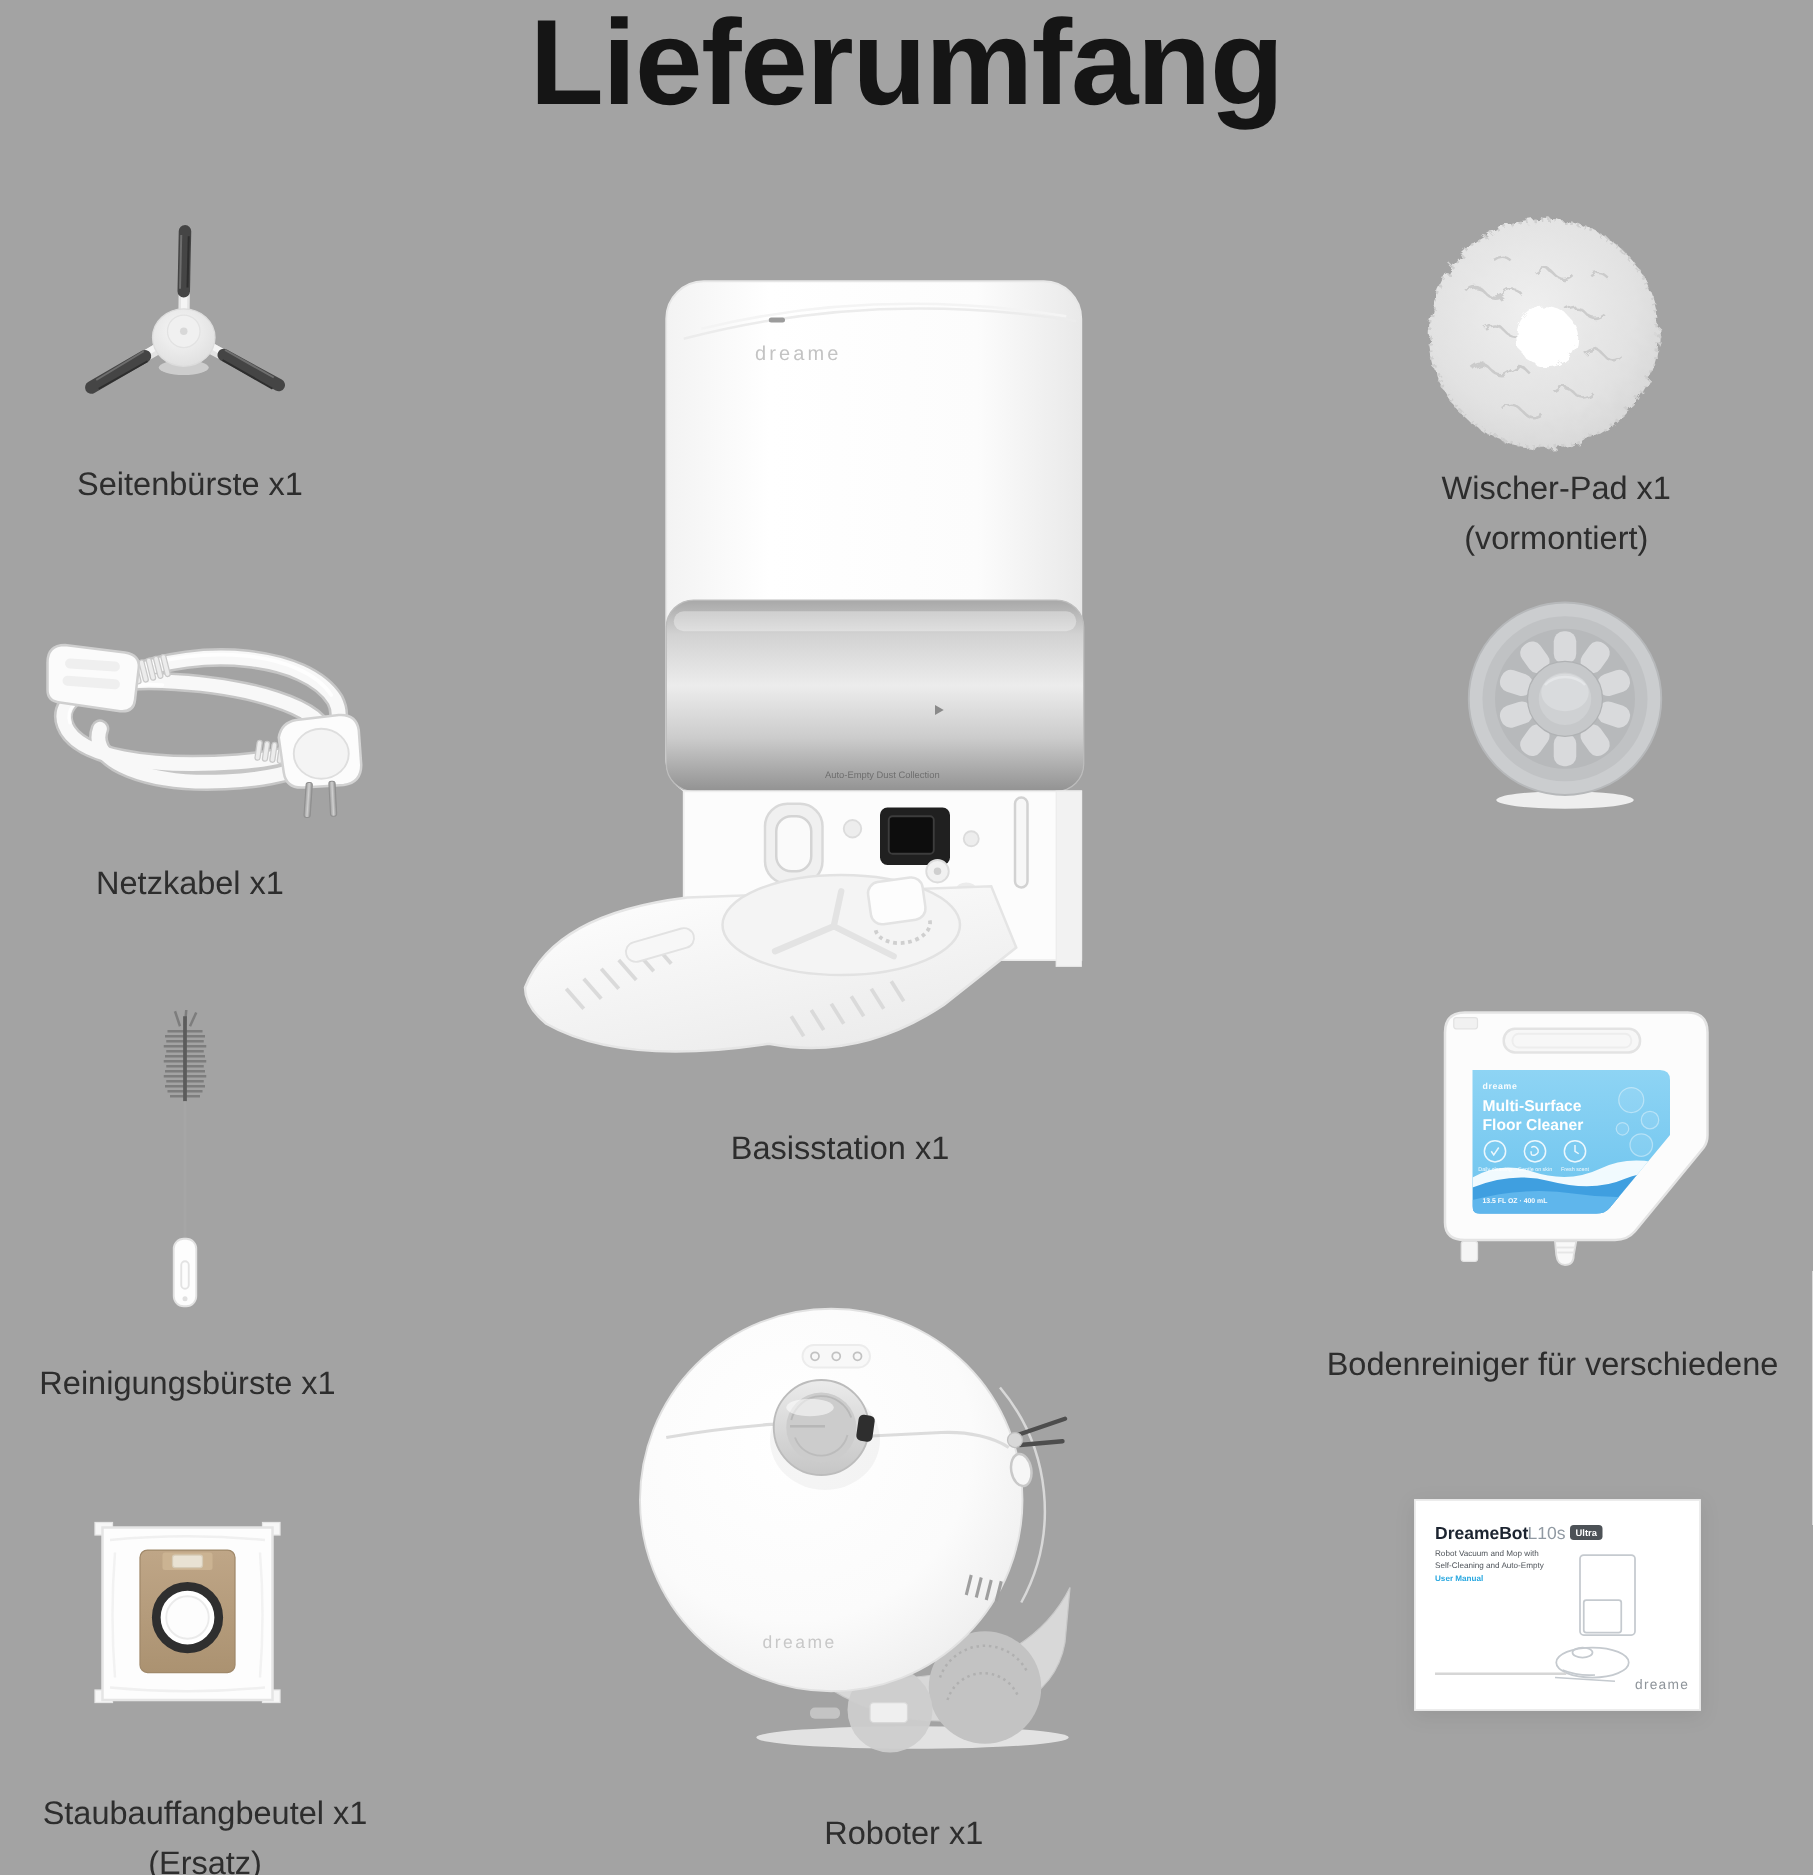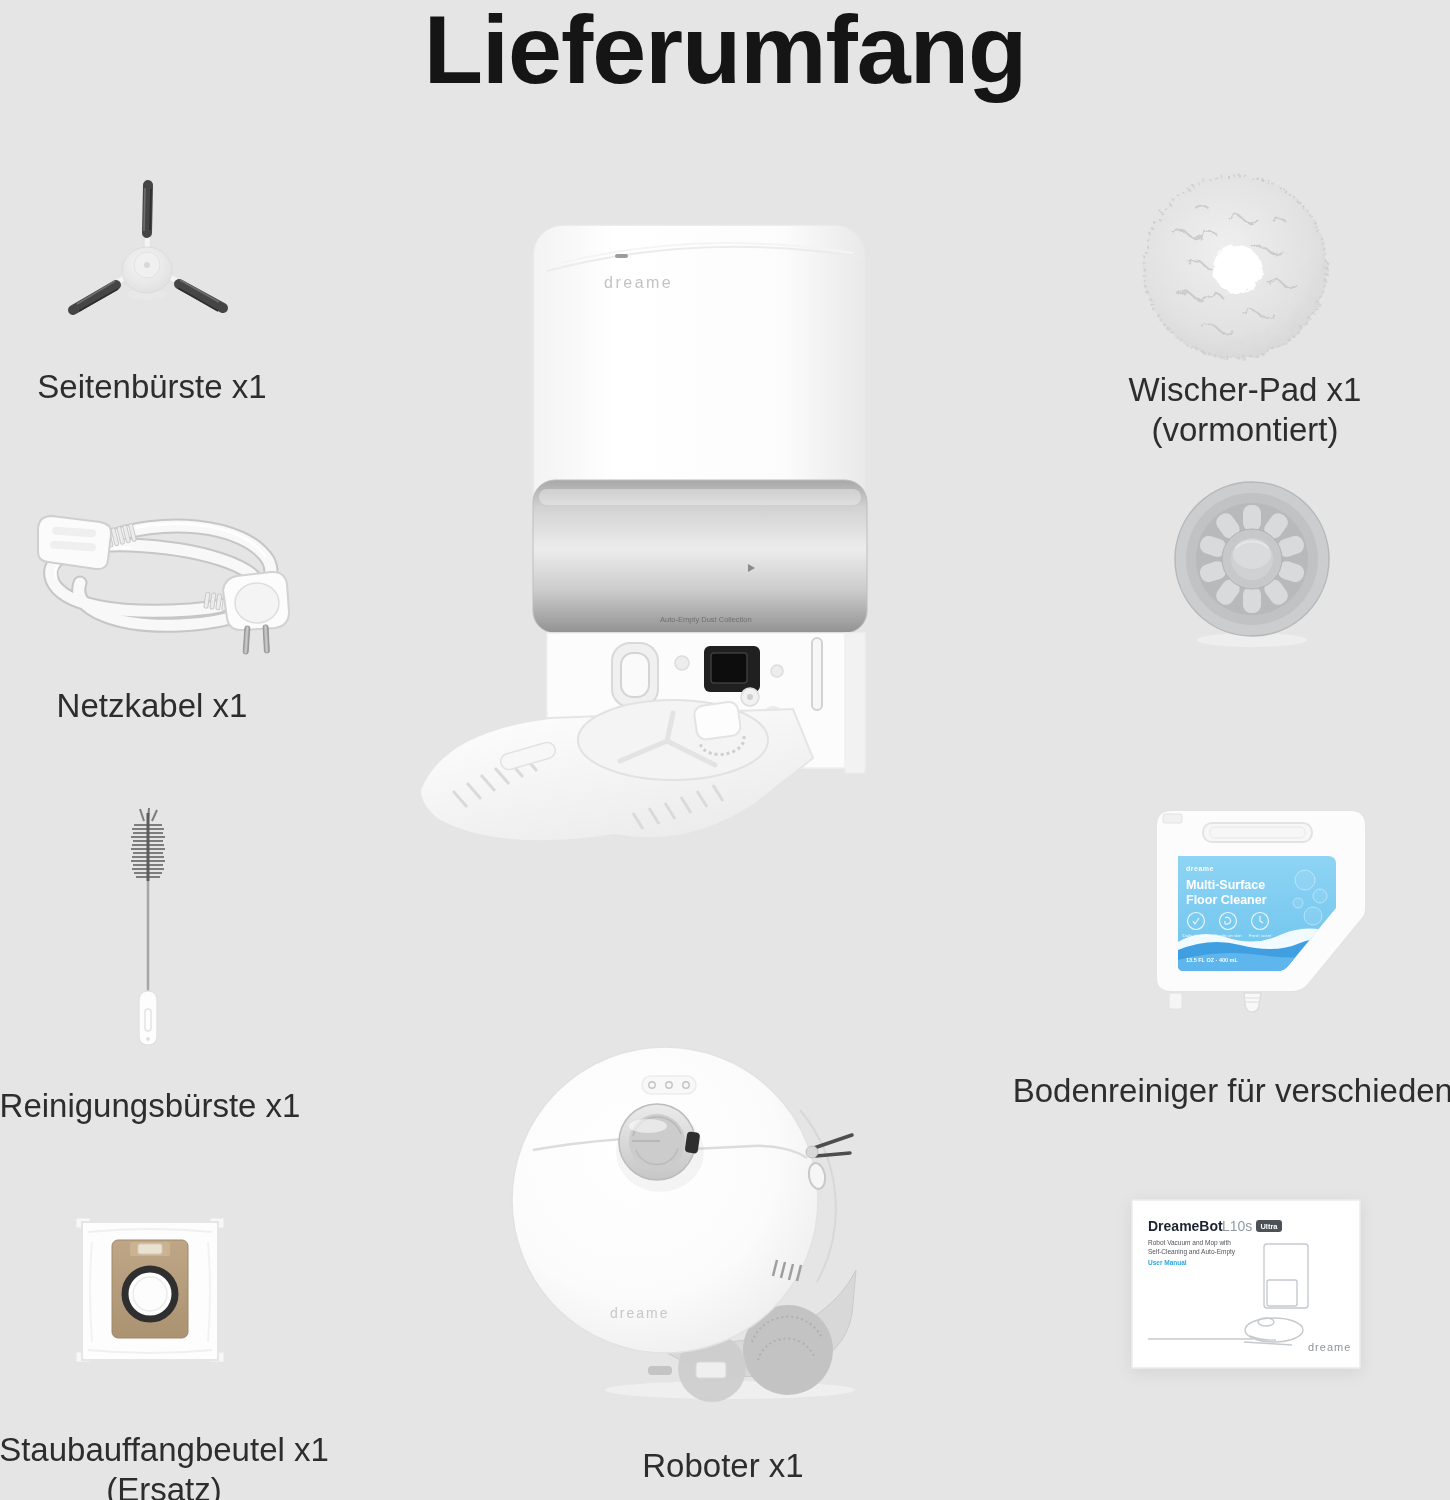--- a/index.html
+++ b/index.html
@@ -1,21 +1,21 @@
 <!DOCTYPE html>
 <html><head>
 <meta charset="utf-8">
 <style>
   html,body{margin:0;padding:0;background:#ffffff;}
   body{font-family:"Liberation Sans",sans-serif;}
-  .canvas{position:relative;width:1450px;height:1500px;background:#e5e5e5;overflow:hidden;}
+  .canvas{position:relative;width:1450px;height:1500px;background:#a3a3a3;overflow:hidden;}
   .title{position:absolute;left:0;top:0;width:100%;text-align:center;
          font-size:97px;line-height:100px;font-weight:700;letter-spacing:-1px;color:#151515;}
   .label{position:absolute;transform:translateX(-50%);white-space:nowrap;
-         font-size:33px;line-height:40px;color:#2d2d2d;}
+         font-size:26px;line-height:40px;color:#2d2d2d;}
   .img{position:absolute;}
   .shadowed{filter:drop-shadow(0 4px 8px rgba(0,0,0,0.07));}
   svg text{font-family:"Liberation Sans",sans-serif;}
 </style>
 </head>
 <body>
 
 <div class="canvas">
 
   <div class="title">Lieferumfang</div>
@@ -225,20 +225,21 @@
         <line x1="218" y1="600" x2="228" y2="616"></line>
           <line x1="234" y1="595" x2="244" y2="611"></line>
         <line x1="250" y1="590" x2="260" y2="606"></line>
           <line x1="266" y1="584" x2="276" y2="600"></line>
         <line x1="282" y1="578" x2="292" y2="594"></line>
           <line x1="298" y1="572" x2="308" y2="588"></line>
       </g>
       <rect x="85" y="535" width="56" height="16" rx="8" fill="#f7f7f7" stroke="#e2e2e2" stroke-width="1.5" transform="rotate(-16 113 543)"></rect>
     </g>
   </svg>
+  <div class="label" style="left:672px;top:898px">Basisstation x1</div>
 
   <svg class="img" style="left:500px;top:1032px" width="420" height="372" viewBox="0 0 420 372">
     <defs>
       <radialGradient id="robGrad" cx="40%" cy="35%" r="78%">
         <stop offset="0%" stop-color="#ffffff"></stop>
           <stop offset="60%" stop-color="#fbfbfb"></stop>
           <stop offset="100%" stop-color="#eaeaea"></stop>
       </radialGradient>
       <linearGradient id="turretGrad" x1="0" y1="0" x2="0" y2="1">
         <stop offset="0%" stop-color="#ebebeb"></stop>

